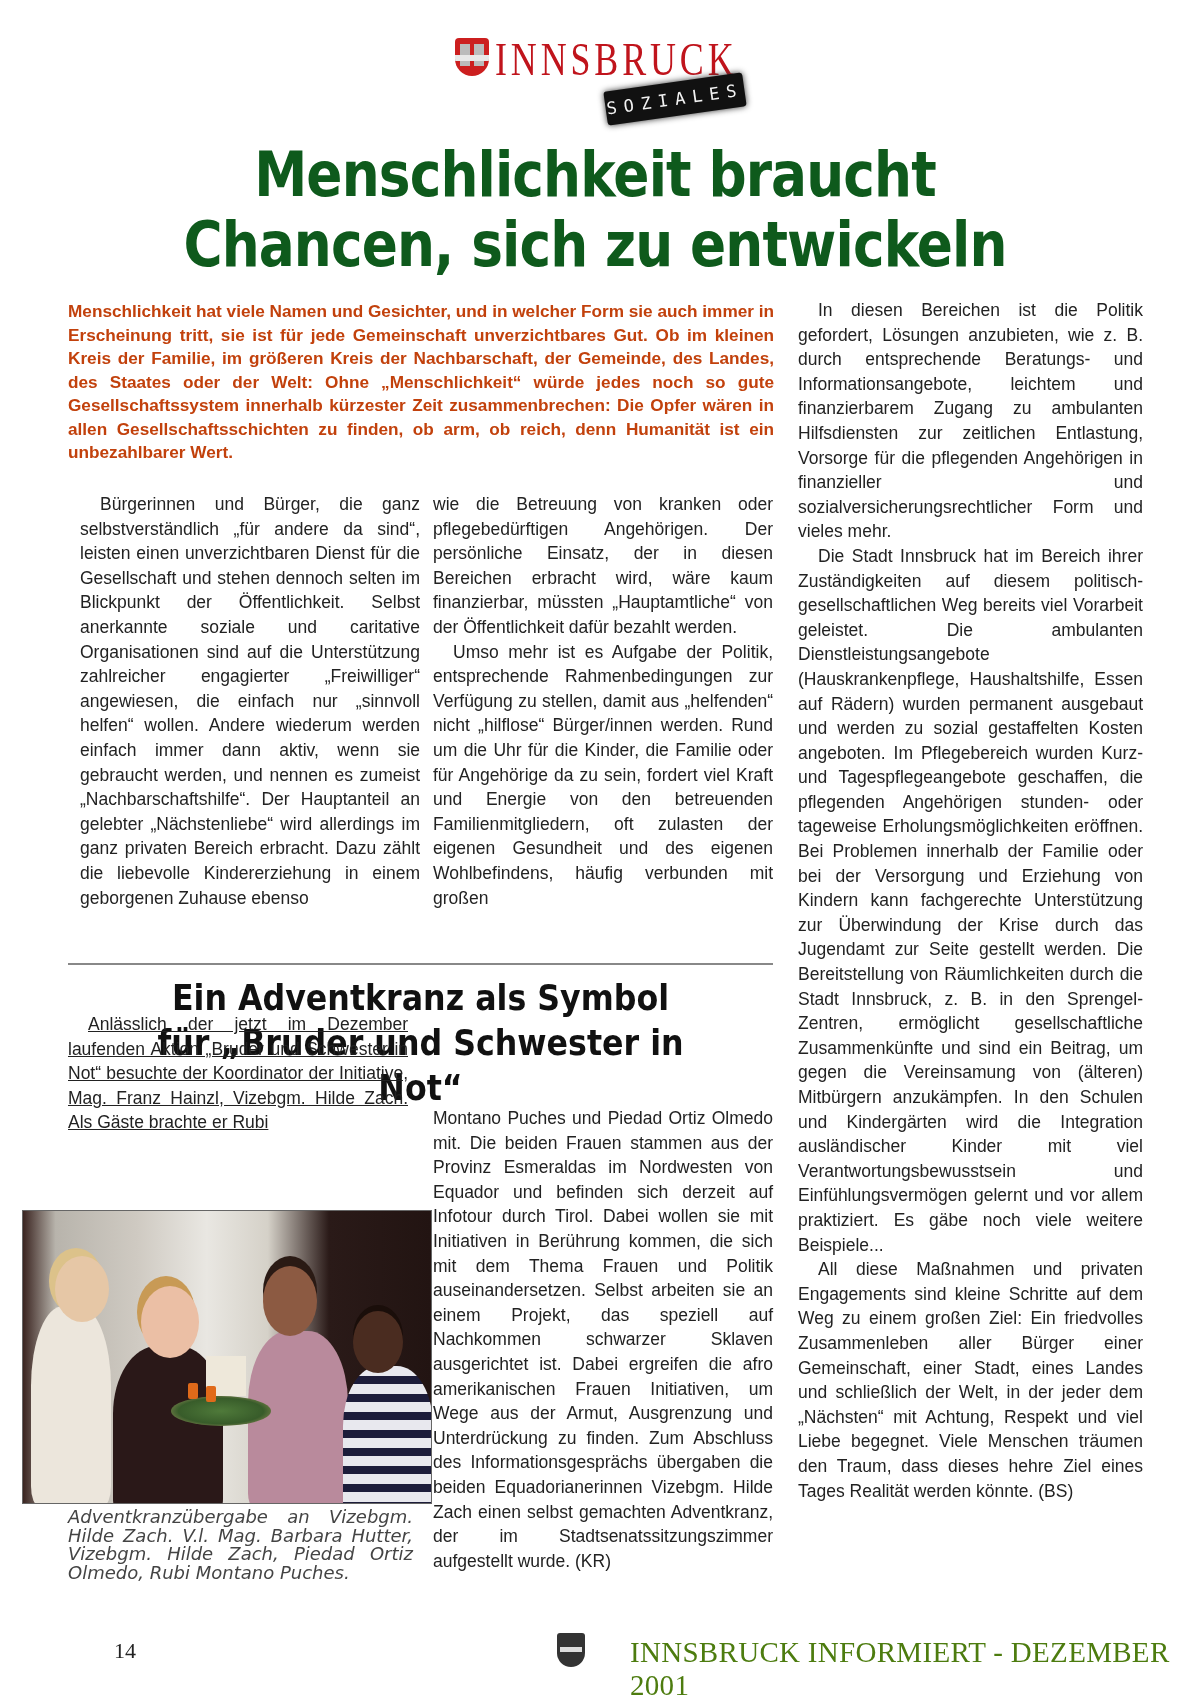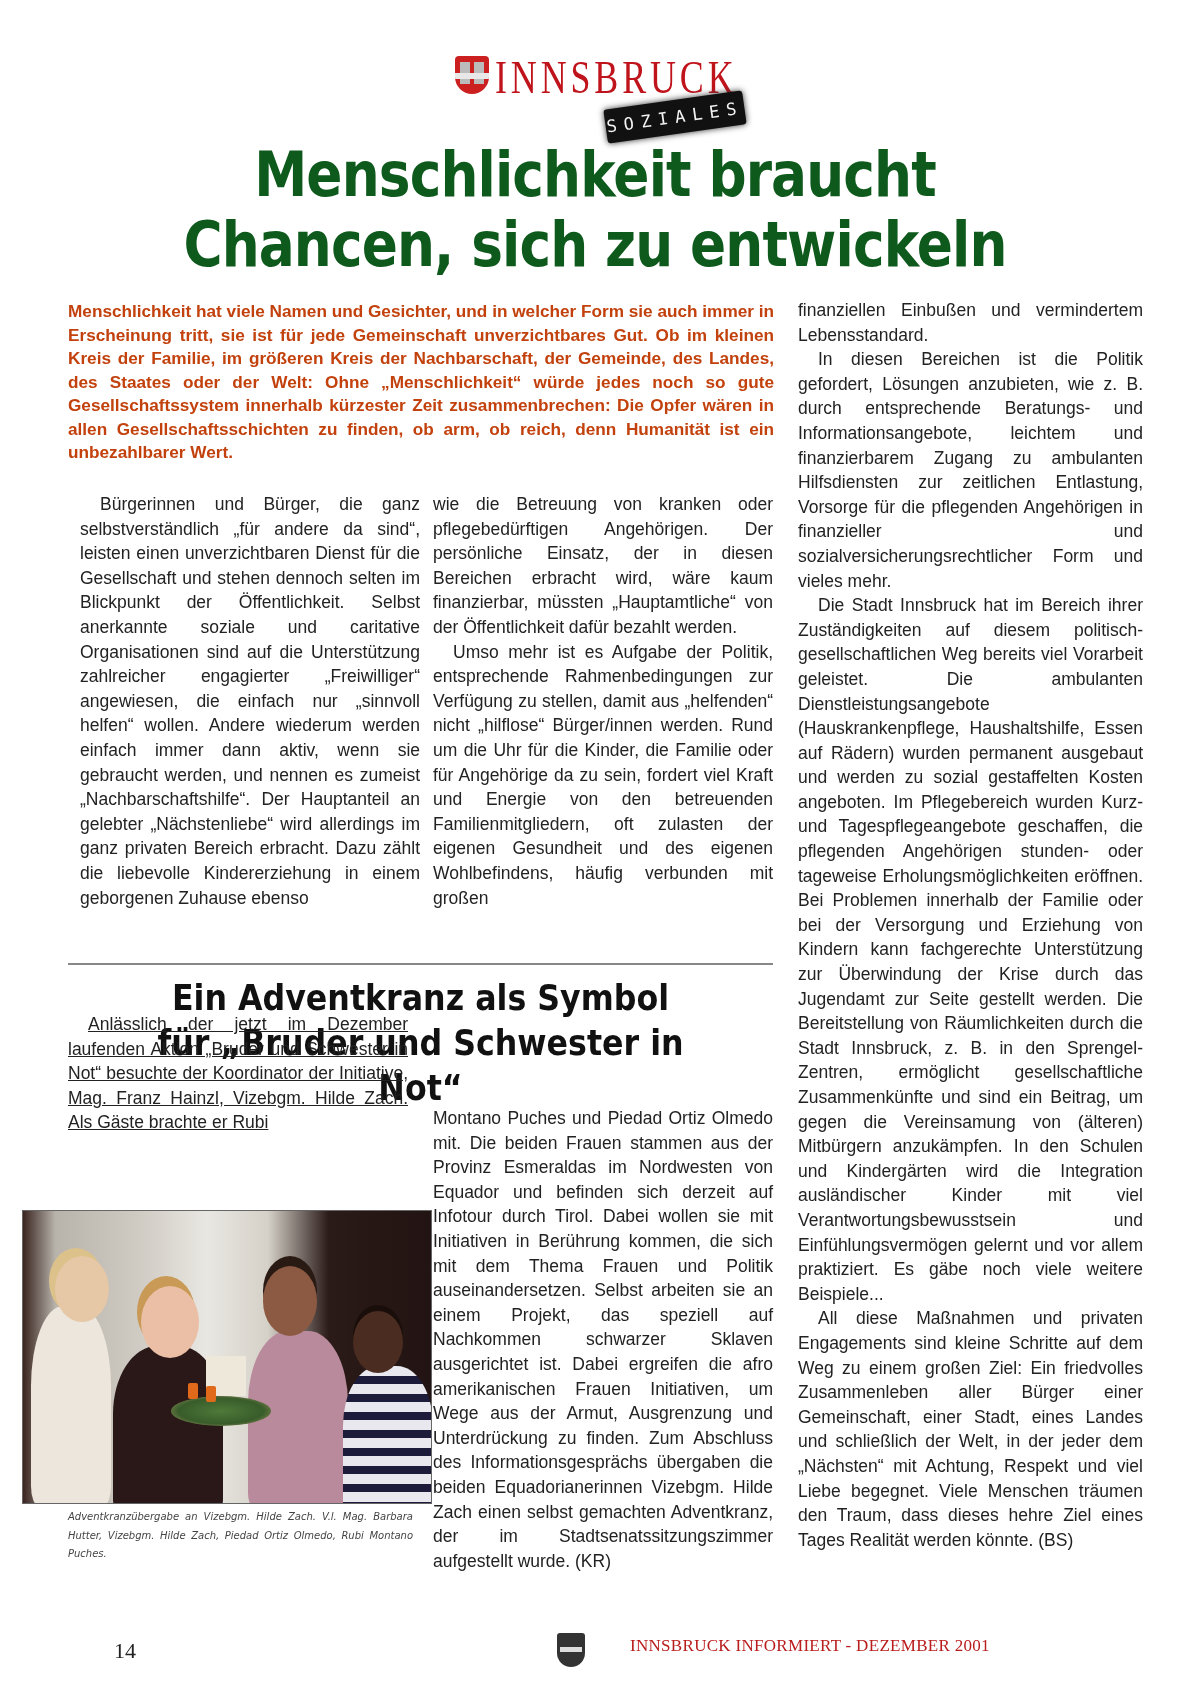--- a/index.html
+++ b/index.html
@@ -1,20 +1,20 @@
 <!DOCTYPE html>
 <html><head>
 <meta charset="utf-8">
 <style>
   html, body { margin: 0; padding: 0; background: #ffffff; }
   body { width: 1189px; height: 1703px; position: relative; overflow: hidden; color: #1e1e1e; font-family: "Liberation Sans", sans-serif; }
   .abs { position: absolute; }
 
   
-  #masthead { left: 455px; top: 48px; width: 300px; height: 90px; }
+  #masthead { left: 455px; top: 30px; width: 300px; height: 90px; }
   #crest { left: 0; top: 8px; width: 34px; height: 38px; background: #cc1f1f; border-radius: 4px 4px 17px 17px; overflow: hidden; }
   #crest .band { position: absolute; left: 0; right: 0; top: 17px; height: 6px; background: #e8e8e8; }
   #crest .tw1, #crest .tw2 { position: absolute; top: 6px; width: 10px; height: 22px; background: #bbbbbb; }
   #crest .tw1 { left: 5px; } #crest .tw2 { left: 19px; }
   #mast-title { left: 40px; top: 0; font-family: "Liberation Serif", serif; font-size: 46px; color: #c0141c; letter-spacing: 5px; line-height: 60px; transform: scaleX(0.78); transform-origin: left top; white-space: nowrap; }
   #mast-tag { left: 150px; top: 52px; width: 140px; height: 34px; background: #111; transform: rotate(-8deg); color: #f3f3f3; font-family: "DejaVu Sans Mono", monospace; font-size: 17px; letter-spacing: 7px; text-align: center; line-height: 34px; border-radius: 3px; box-shadow: 0 0 6px #333; }
 
   
   #headline { left: 100px; top: 140px; width: 990px; text-align: center; font-family: "DejaVu Sans", sans-serif; font-weight: bold; font-size: 62px; line-height: 70px; color: #0e5a1c; letter-spacing: -1px; transform: scaleX(0.86); transform-origin: center top; }
 
@@ -45,27 +45,27 @@
   #p2h { left: 118px; top: 75px; width: 58px; height: 72px; background: #ebbfa5; border-radius: 50%; box-shadow: -4px -10px 0 #c89a55; }
   #p3 { left: 225px; top: 120px; width: 100px; height: 180px; background: #b98a9c; }
   #p3h { left: 240px; top: 55px; width: 54px; height: 70px; background: #8c5a42; border-radius: 50%; box-shadow: 0 -10px 0 #2a1a14; }
   #p4 { left: 320px; top: 155px; width: 90px; height: 150px; background: repeating-linear-gradient(180deg, #e8e8ee 0 10px, #1c1c3a 10px 18px); }
   #p4h { left: 330px; top: 100px; width: 50px; height: 62px; background: #4a2c20; border-radius: 50%; box-shadow: 0 -6px 0 #1a0e0a; }
   #wreath { left: 148px; top: 185px; width: 100px; height: 30px; background: radial-gradient(ellipse, #4f7a3a 0%, #385c2a 60%, #bfa870 100%); border-radius: 50%; }
   .candle { position: absolute; width: 10px; height: 16px; background: #e06a1a; border-radius: 2px; }
   #c1 { left: 165px; top: 172px; } #c2 { left: 183px; top: 175px; }
   #card { left: 183px; top: 145px; width: 40px; height: 40px; background: #eee8da; }
 
-  #caption { left: 68px; top: 1508px; width: 345px; font-family: "DejaVu Sans", sans-serif; font-style: italic; font-size: 10px; line-height: 18.5px; color: #444; text-align: justify; }
+  #caption { left: 68px; top: 1508px; width: 345px; font-family: "DejaVu Sans", sans-serif; font-style: italic; font-size: 18px; line-height: 18.5px; color: #444; text-align: justify; }
 
   
   #page-number { left: 70px; top: 1638px; font-family: "Liberation Serif", serif; font-size: 22px; color: #222; margin-left: 44px; }
   #footer-crest { left: 557px; top: 1633px; width: 28px; height: 34px; background: #333; border-radius: 3px 3px 14px 14px; }
   #footer-crest .fb { position: absolute; left: 3px; right: 3px; top: 14px; height: 5px; background: #ddd; }
-  #footer-text { left: 630px; top: 1636px; font-family: "Liberation Serif", serif; font-size: 17px; color: #b91c1c; letter-spacing: 0.3px; }
+  #footer-text { left: 630px; top: 1636px; font-family: "Liberation Serif", serif; font-size: 29px; color: #4d7c0f; letter-spacing: 0.3px; }
 </style>
 </head>
 <body>
 
 <div id="masthead" class="abs">
   <div id="crest" class="abs">
     <div class="tw1"></div>
       <div class="tw2"></div>
       <div class="band"></div>
   </div>
@@ -81,21 +81,20 @@
 <div id="lead" class="abs">Menschlichkeit hat viele Namen und Gesichter, und in welcher Form sie auch immer in Erscheinung tritt, sie ist für jede Gemeinschaft unverzichtbares Gut. Ob im kleinen Kreis der Familie, im größeren Kreis der Nachbarschaft, der Gemeinde, des Landes, des Staates oder der Welt: Ohne „Menschlichkeit“ würde jedes noch so gute Gesellschaftssystem innerhalb kürzester Zeit zusammenbrechen: Die Opfer wären in allen Gesellschaftsschichten zu finden, ob arm, ob reich, denn Humanität ist ein unbezahlbarer Wert.</div>
 
 <div id="col1" class="abs col">
   <p>Bürgerinnen und Bürger, die ganz selbstverständlich „für andere da sind“, leisten einen unverzichtbaren Dienst für die Gesellschaft und stehen dennoch selten im Blickpunkt der Öffentlichkeit. Selbst anerkannte soziale und caritative Organisationen sind auf die Unterstützung zahlreicher engagierter „Freiwilliger“ angewiesen, die einfach nur „sinnvoll helfen“ wollen. Andere wiederum werden einfach immer dann aktiv, wenn sie gebraucht werden, und nennen es zumeist „Nachbarschaftshilfe“. Der Hauptanteil an gelebter „Nächstenliebe“ wird allerdings im ganz privaten Bereich erbracht. Dazu zählt die liebevolle Kindererziehung in einem geborgenen Zuhause ebenso</p>
 </div>
 <div id="col2" class="abs col">
   <p class="noindent">wie die Betreuung von kranken oder pflegebedürftigen Angehörigen. Der persönliche Einsatz, der in diesen Bereichen erbracht wird, wäre kaum finanzierbar, müssten „Hauptamtliche“ von der Öffentlichkeit dafür bezahlt werden.</p>
   <p>Umso mehr ist es Aufgabe der Politik, entsprechende Rahmenbedingungen zur Verfügung zu stellen, damit aus „helfenden“ nicht „hilflose“ Bürger/innen werden. Rund um die Uhr für die Kinder, die Familie oder für Angehörige da zu sein, fordert viel Kraft und Energie von den betreuenden Familienmitgliedern, oft zulasten der eigenen Gesundheit und des eigenen Wohlbefindens, häufig verbunden mit großen</p>
 </div>
 <div id="col3" class="abs col">
-  <p class="noindent">finanziellen Einbußen und vermindertem Lebensstandard.</p>
   <p>In diesen Bereichen ist die Politik gefordert, Lösungen anzubieten, wie z. B. durch entsprechende Beratungs- und Informationsangebote, leichtem und finanzierbarem Zugang zu ambulanten Hilfsdiensten zur zeitlichen Entlastung, Vorsorge für die pflegenden Angehörigen in finanzieller und sozialversicherungsrechtlicher Form und vieles mehr.</p>
   <p>Die Stadt Innsbruck hat im Bereich ihrer Zuständigkeiten auf diesem politisch-gesellschaftlichen Weg bereits viel Vorarbeit geleistet. Die ambulanten Dienstleistungsangebote (Hauskrankenpflege, Haushaltshilfe, Essen auf Rädern) wurden permanent ausgebaut und werden zu sozial gestaffelten Kosten angeboten. Im Pflegebereich wurden Kurz- und Tagespflegeangebote geschaffen, die pflegenden Angehörigen stunden- oder tageweise Erholungsmöglichkeiten eröffnen. Bei Problemen innerhalb der Familie oder bei der Versorgung und Erziehung von Kindern kann fachgerechte Unterstützung zur Überwindung der Krise durch das Jugendamt zur Seite gestellt werden. Die Bereitstellung von Räumlichkeiten durch die Stadt Innsbruck, z. B. in den Sprengel-Zentren, ermöglicht gesellschaftliche Zusammenkünfte und sind ein Beitrag, um gegen die Vereinsamung von (älteren) Mitbürgern anzukämpfen. In den Schulen und Kindergärten wird die Integration ausländischer Kinder mit viel Verantwortungsbewusstsein und Einfühlungsvermögen gelernt und vor allem praktiziert. Es gäbe noch viele weitere Beispiele...</p>
   <p>All diese Maßnahmen und privaten Engagements sind kleine Schritte auf dem Weg zu einem großen Ziel: Ein friedvolles Zusammenleben aller Bürger einer Gemeinschaft, einer Stadt, eines Landes und schließlich der Welt, in der jeder dem „Nächsten“ mit Achtung, Respekt und viel Liebe begegnet. Viele Menschen träumen den Traum, dass dieses hehre Ziel eines Tages Realität werden könnte. (BS)</p>
 </div>
 
 <div id="divider" class="abs"></div>
 
 <div id="sub-headline" class="abs">
   <div>Ein Adventkranz als Symbol</div>
   <div>für „Bruder und Schwester in Not“</div>

